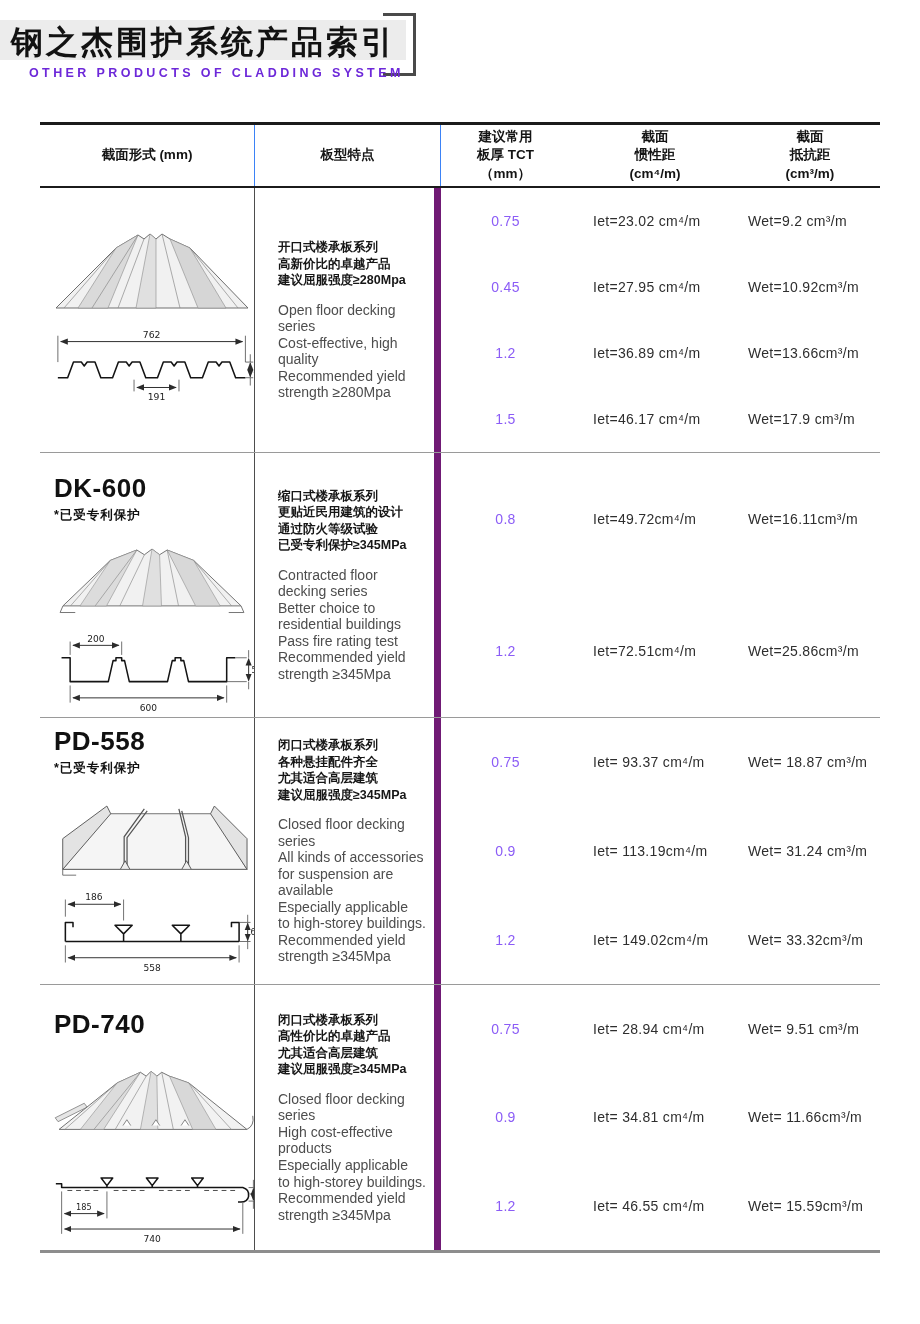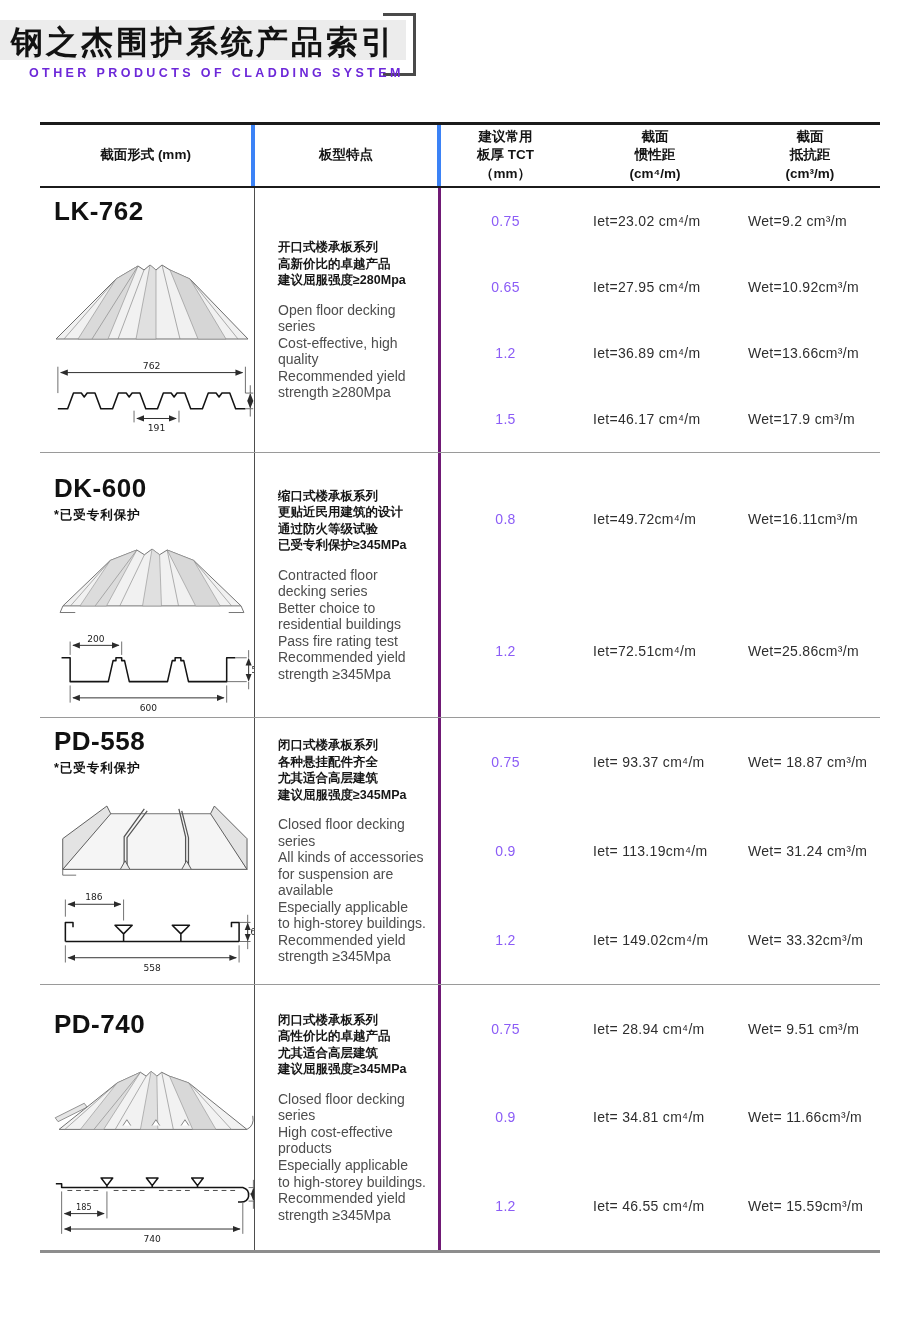--- a/index.html
+++ b/index.html
@@ -15,32 +15,32 @@
                  border:3px solid #4a4a4a;border-left:none;box-sizing:border-box;}
   .title-en{position:absolute;left:12px;top:66px;font-size:12.5px;font-weight:bold;
             letter-spacing:3.4px;color:#6d28d9;white-space:nowrap;margin-left:17px;}
 
   
   .catalog-table{position:absolute;left:40px;top:122px;width:840px;}
   .thead{display:grid;grid-template-columns:215px 186px 129px 170px 140px;
          border-top:3px solid #1b1b1b;border-bottom:2px solid #1b1b1b;height:61px;}
   .h{display:flex;flex-direction:column;justify-content:center;align-items:center;
      font-size:13.5px;font-weight:bold;line-height:1.35;color:#141414;box-sizing:border-box;}
-  .hb{border-right:4px solid #3b82f6;text-align:right;}
+  .hb{border-right:1px solid #3b82f6;text-align:right;}
 
   .trow{display:grid;grid-template-columns:215px 186px 439px;border-bottom:1px solid #9a9a9a;box-sizing:border-box;}
   .r1,.r2{height:265px;} .r3{height:267px;} .r4{height:268px;border-bottom:3px solid #8d8d8d;}
 
   .c1{border-right:1px solid #4d4d4d;box-sizing:border-box;padding:8px 4px 4px 12px;overflow:hidden;}
   .pname{font-size:26px;font-weight:bold;letter-spacing:0.5px;color:#111;margin:0 0 0 2px;}
   .patent{font-size:12.5px;font-weight:bold;color:#111;margin:3px 0 0 2px;letter-spacing:1px;}
   .iso{display:block;}
   .sec{display:block;}
 
-  .c2{border-right:3px solid #701a75;box-sizing:border-box;display:flex;flex-direction:column;
+  .c2{border-right:7px solid #701a75;box-sizing:border-box;display:flex;flex-direction:column;
       justify-content:center;padding:10px 8px 10px 23px;}
   .fcn{font-size:12.5px;font-weight:bold;line-height:1.32;color:#161616;white-space:pre-line;}
   .fen{font-size:14px;line-height:1.18;color:#4d4d4d;white-space:pre-line;margin-top:13px;}
 
   .c3wrap{display:flex;flex-direction:column;}
   .sub{flex:1;display:grid;grid-template-columns:129px 170px 140px;align-items:center;}
   .sub .t{text-align:center;font-size:14px;color:#8b5cf6;letter-spacing:0.3px;}
   .sub .iet{padding-left:23px;font-size:14px;color:#2e2e2e;letter-spacing:0.3px;white-space:nowrap;}
   .sub .wet{padding-left:8px;font-size:14px;color:#2e2e2e;letter-spacing:0.3px;white-space:nowrap;}
 
@@ -81,21 +81,20 @@
       </div>
       <div class="h">
         <div>截面</div>
         <div>抵抗距</div>
         <div>(cm³/m)</div>
       </div>
     </div>
 
     <div class="trow r1">
       <div class="c1">
-        <div class="pname">LK-762</div>
         <svg class="iso" width="200" height="112" viewBox="0 0 200 112" style="margin:12px 0 0 0;">
           <polygon points="4,100 64,40 86,27 92,31 98,26 104,31 110,26 118,31 138,40 196,100" fill="#f1f1f1" stroke="#6e6e6e" stroke-width="1"></polygon>
           <polygon points="64,40 86,27 56,100 26,100" fill="#dadada" stroke="#8a8a8a" stroke-width="0.6"></polygon>
           <polygon points="98,26 104,31 104,100 84,100" fill="#e0e0e0" stroke="#8a8a8a" stroke-width="0.6"></polygon>
           <polygon points="118,31 138,40 174,100 146,100" fill="#d6d6d6" stroke="#8a8a8a" stroke-width="0.6"></polygon>
           <path d="M86,27 L40,100 M92,31 L66,100 M110,26 L128,100 M64,40 L12,100 M138,40 L186,100" stroke="#8a8a8a" stroke-width="0.7" fill="none"></path>
         </svg>
         <svg class="sec" width="210" height="80" viewBox="0 0 215 80" style="margin:6px 0 0 0;">
           <defs>
               <marker id="alk" viewBox="0 0 10 10" refX="9" refY="5" markerWidth="8" markerHeight="8" orient="auto-start-reverse">
@@ -125,21 +124,21 @@
 Recommended yield
 strength ≥280Mpa</div>
       </div>
       <div class="c3wrap">
         <div class="sub">
           <div class="t">0.75</div>
           <div class="iet">Iet=23.02 cm⁴/m</div>
           <div class="wet">Wet=9.2 cm³/m</div>
         </div>
         <div class="sub">
-          <div class="t">0.65</div>
+          <div class="t">0.45</div>
           <div class="iet">Iet=27.95 cm⁴/m</div>
           <div class="wet">Wet=10.92cm³/m</div>
         </div>
         <div class="sub">
           <div class="t">1.2</div>
           <div class="iet">Iet=36.89 cm⁴/m</div>
           <div class="wet">Wet=13.66cm³/m</div>
         </div>
         <div class="sub">
           <div class="t">1.5</div>

